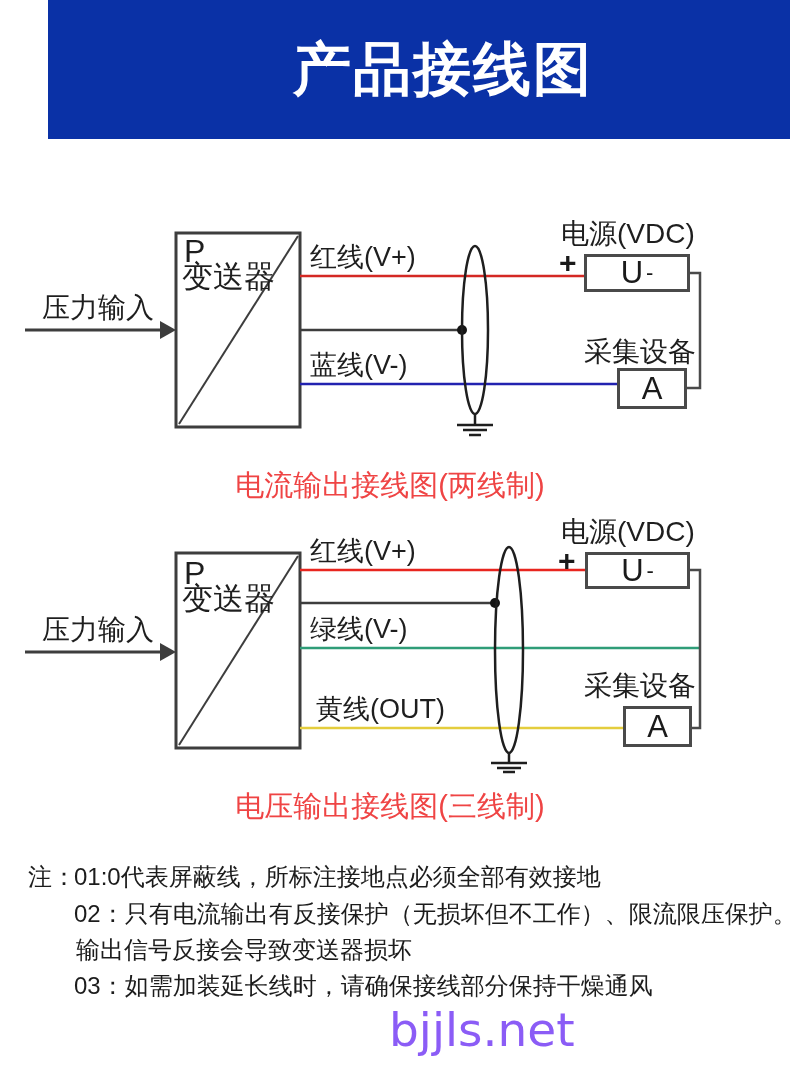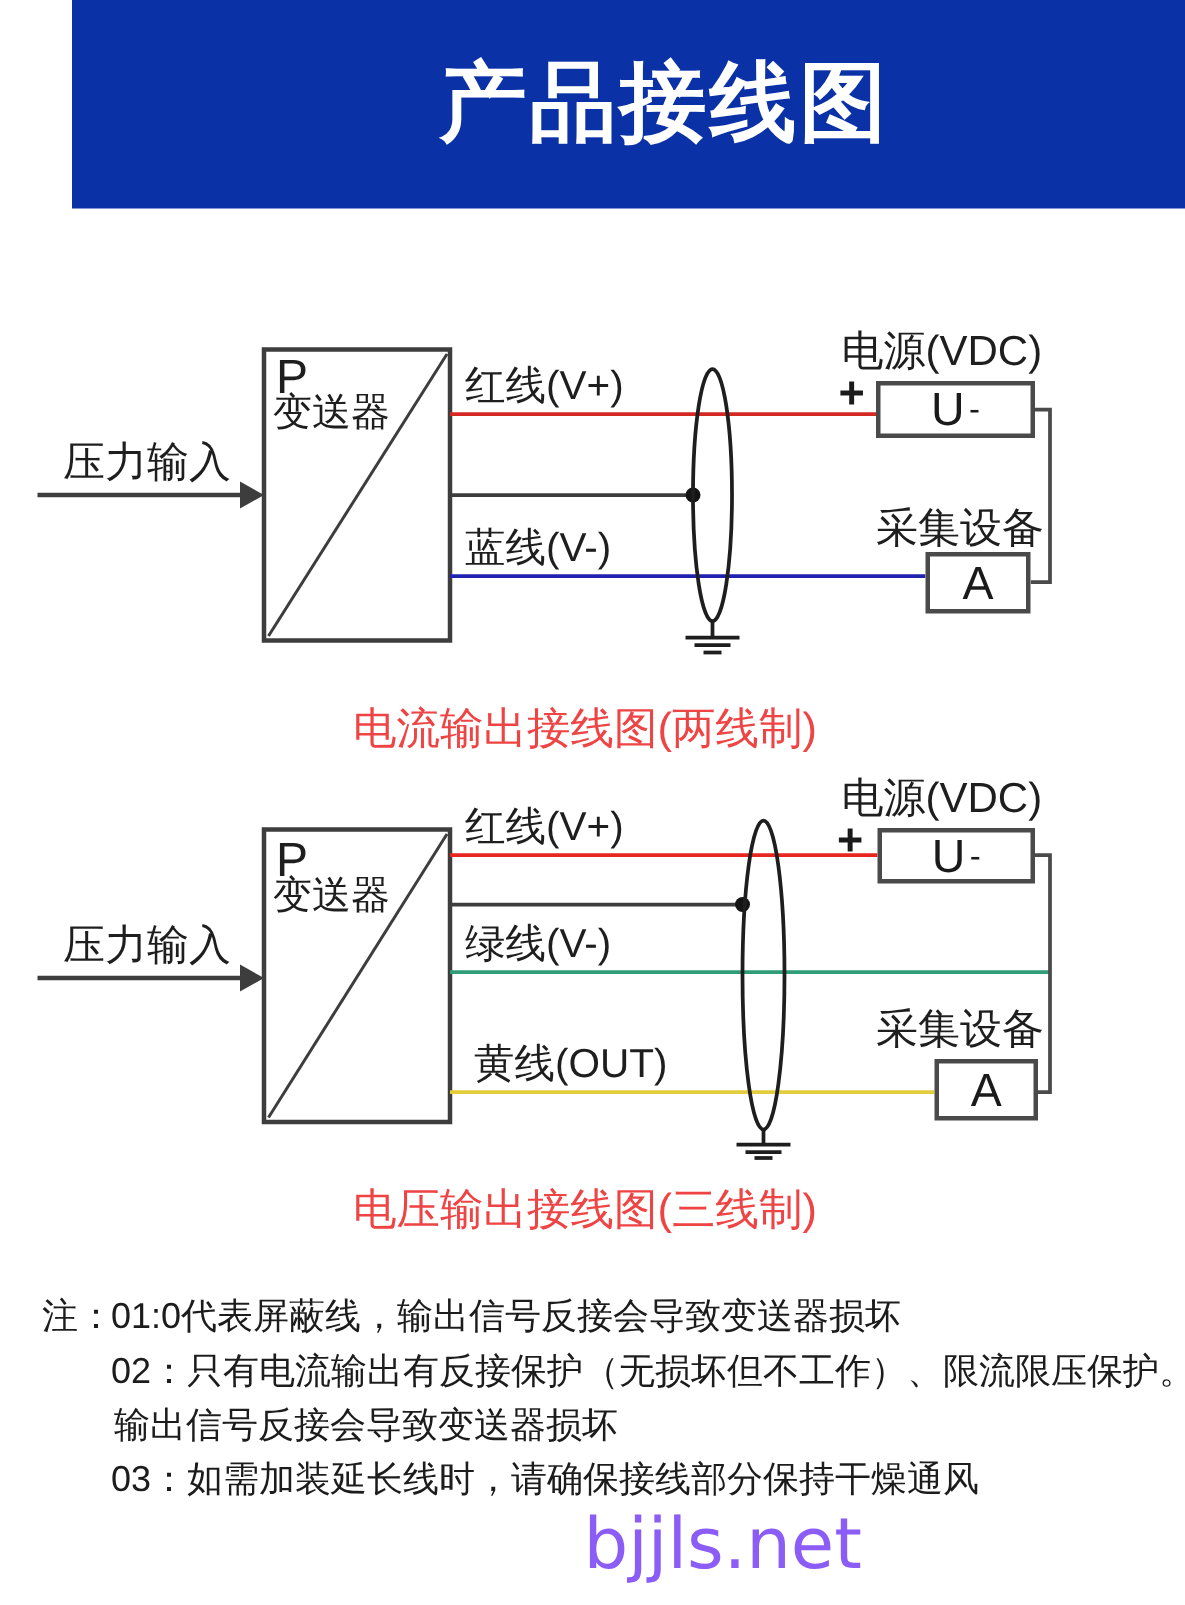--- a/index.html
+++ b/index.html
@@ -6,21 +6,21 @@
   .page{position:relative;width:790px;height:1070px;background:#ffffff;overflow:hidden;
         font-family:"Liberation Sans","DejaVu Sans",sans-serif;color:#1e1e1e;}
   .banner{position:absolute;left:0;top:0;width:790px;height:139px;background:#0a31a6;
           display:flex;flex-direction:column;align-items:center;justify-content:center;margin-left:48px;}
   .banner .title{color:#ffffff;font-size:58px;font-weight:bold;line-height:1.05;letter-spacing:2px;}
   .banner .subtitle{color:#ffffff;font-size:29px;font-weight:bold;letter-spacing:1px;margin-top:4px;}
   svg.canvas{position:absolute;left:0;top:0;width:790px;height:1070px;pointer-events:none;}
   .lbl{position:absolute;white-space:nowrap;color:#1e1e1e;line-height:1.05;}
   .f28{font-size:28px;}
   .f27{font-size:27px;}
-  .f29{font-size:26px;text-align:center;}
+  .f29{font-size:31px;text-align:center;}
   .f32{font-size:32px;}
   .plus{font-size:30px;font-weight:bold;color:#1a1a1a;}
   .devbox{position:absolute;border:3px solid #4a4a4a;background:#ffffff;
           display:flex;align-items:center;justify-content:center;font-size:31px;color:#1a1a1a;}
   .devbox .sup{font-size:22px;vertical-align:8px;margin-left:3px;line-height:0;}
   .caption{position:absolute;left:0;width:780px;text-align:center;font-size:29px;color:#ef4444;}
   .note{position:absolute;font-size:24px;color:#1c1c1c;white-space:nowrap;}
   .footer{position:absolute;left:389px;top:1002px;font-size:47px;color:#8b5cf6;
           font-family:"DejaVu Sans","Liberation Sans",sans-serif;}
 </style>
@@ -96,20 +96,20 @@
     <span>U</span>
       <span class="sup">-</span>
   </div>
   <div class="lbl f28" style="left:584px;top:671px;">采集设备</div>
   <div class="devbox" style="left:623px;top:706px;width:63px;height:35px;">
     <span>A</span>
   </div>
   <div class="caption" style="top:787px;">电压输出接线图(三线制)</div>
 
   <div class="note" style="left:28px;top:861px;">注：</div>
-  <div class="note" style="left:74px;top:861px;">01:0代表屏蔽线，输出信号反接会导致变送器损坏</div>
+  <div class="note" style="left:74px;top:861px;">01:0代表屏蔽线，所标注接地点必须全部有效接地</div>
   <div class="note" style="left:74px;top:898px;">02：只有电流输出有反接保护（无损坏但不工作）、限流限压保护。其他</div>
   <div class="note" style="left:76px;top:934px;text-align:right;">输出信号反接会导致变送器损坏</div>
   <div class="note" style="left:74px;top:970px;">03：如需加装延长线时，请确保接线部分保持干燥通风</div>
 
   <div class="footer">bjjls.net</div>
 
 </div>
 
 </body></html>

